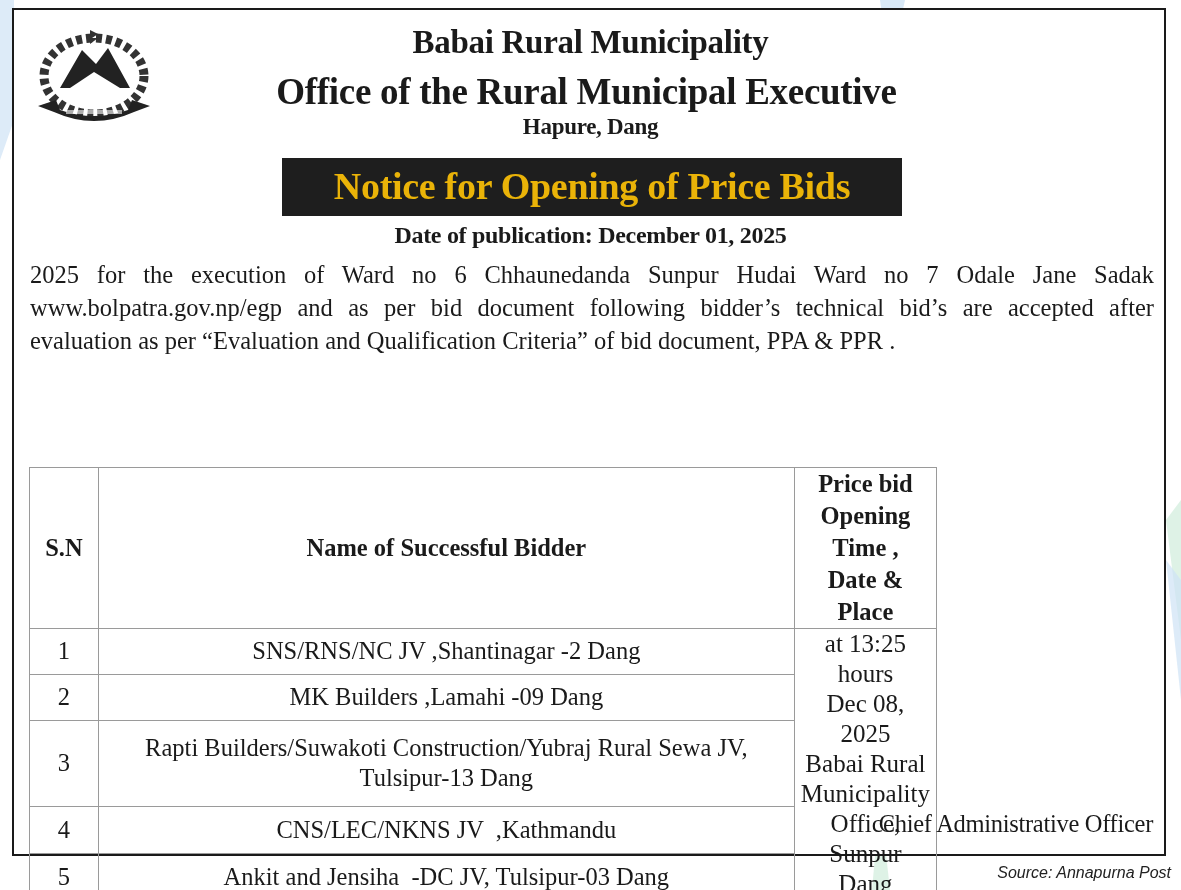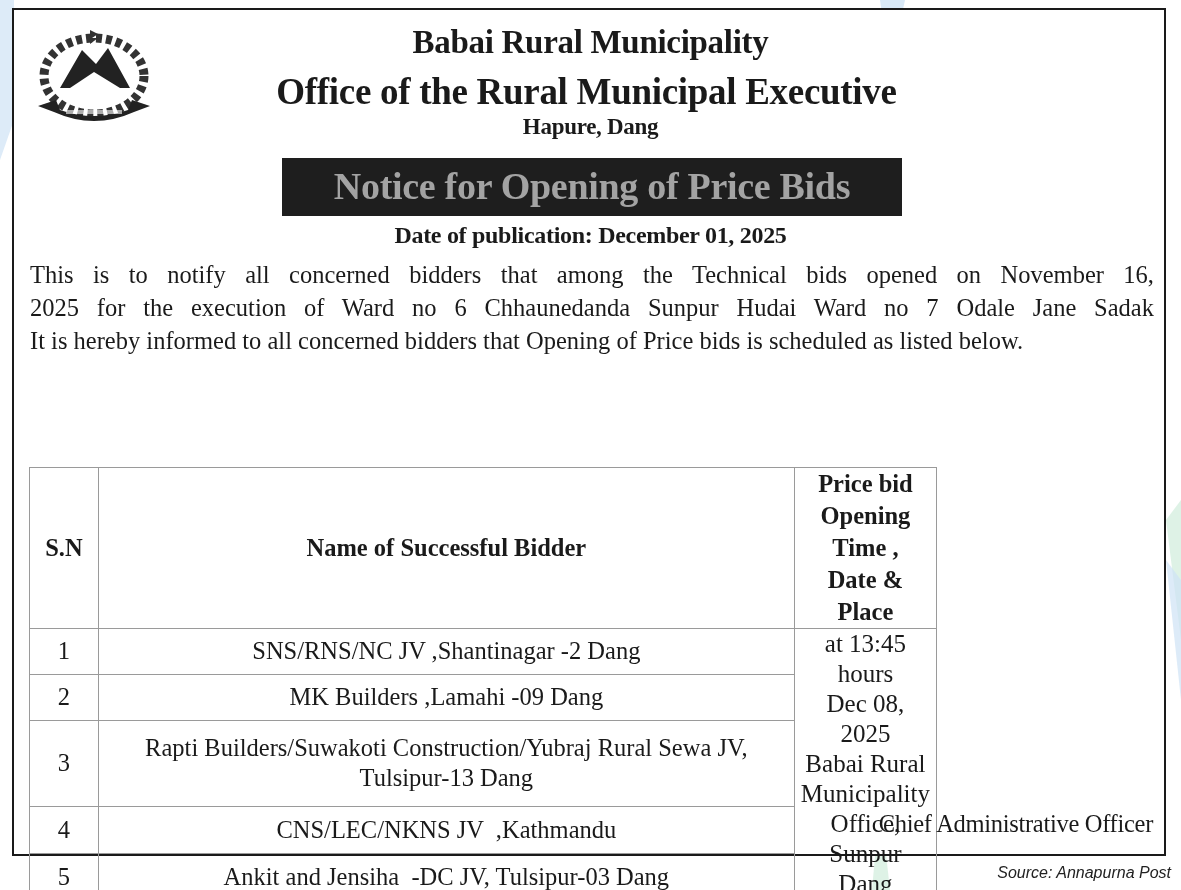--- a/index.html
+++ b/index.html
@@ -16,21 +16,21 @@
   }
   .hdr {
     position: absolute; left: 0; width: 1181px; text-align: center; font-weight: bold;
     letter-spacing: -0.3px;
   }
   .h1 { top: 24px; font-size: 33px; }
   .h2 { top: 70px; font-size: 37px; left: -4px; }
   .h3 { top: 114px; font-size: 23px; }
   .titlebar {
     position: absolute; left: 282px; top: 158px; width: 620px; height: 58px;
-    background: #1e1e1e; color: #a3a3a3; text-align: center; font-weight: bold;
+    background: #1e1e1e; color: #eab308; text-align: center; font-weight: bold;
     font-size: 38px; line-height: 56px; letter-spacing: -0.3px;
   }
   .pubdate {
     position: absolute; left: 0; width: 1181px; top: 222px; text-align: center;
     font-weight: bold; font-size: 24px; letter-spacing: -0.3px;
   }
   .pubdate .v { }
   .body {
     position: absolute; left: 30px; top: 258px; width: 1124px;
     font-size: 24.5px; line-height: 33px; text-align: justify;
@@ -97,43 +97,43 @@
 
 <div class="titlebar">Notice for Opening of Price Bids</div>
 
 <div class="pubdate">
   <span>Date of publication:</span>
   <span class="v">December 01, 2025</span>
 </div>
 
 <div class="body">
   <p>
-    <span class="l">This is to notify all concerned bidders that among the Technical bids opened on November 16,</span>
     <span class="l">2025 for the execution of Ward no 6 Chhaunedanda Sunpur Hudai Ward no 7 Odale Jane Sadak</span>
+    <span class="l">www.bolpatra.gov.np/egp and as per bid document following bidder’s technical bid’s are accepted after</span>
+    <span class="l last">evaluation as per “Evaluation and Qualification Criteria” of bid document, PPA &amp; PPR .</span>
   </p>
-  <p class="l last">It is hereby informed to all concerned bidders that Opening of Price bids is scheduled as listed below.</p>
 </div>
 
 <table class="bids">
   <thead>
     <tr>
       <th class="col-sn">S.N</th>
       <th class="col-name">Name of Successful Bidder</th>
       <th>
         <div>Price bid Opening Time ,</div>
         <div>Date &amp; Place</div>
       </th>
     </tr>
   </thead>
   <tbody>
     <tr class="r1">
       <td>1</td>
       <td>SNS/RNS/NC JV ,Shantinagar -2 Dang</td>
       <td rowspan="5" class="place">
-        <div>at 13:45 hours</div>
+        <div>at 13:25 hours</div>
         <div>Dec 08, 2025</div>
         <div>Babai Rural Municipality</div>
         <div>Office,</div>
         <div>Sunpur Dang</div>
       </td>
     </tr>
     <tr class="r2">
       <td>2</td>
       <td>MK Builders ,Lamahi -09 Dang</td>
     </tr>

